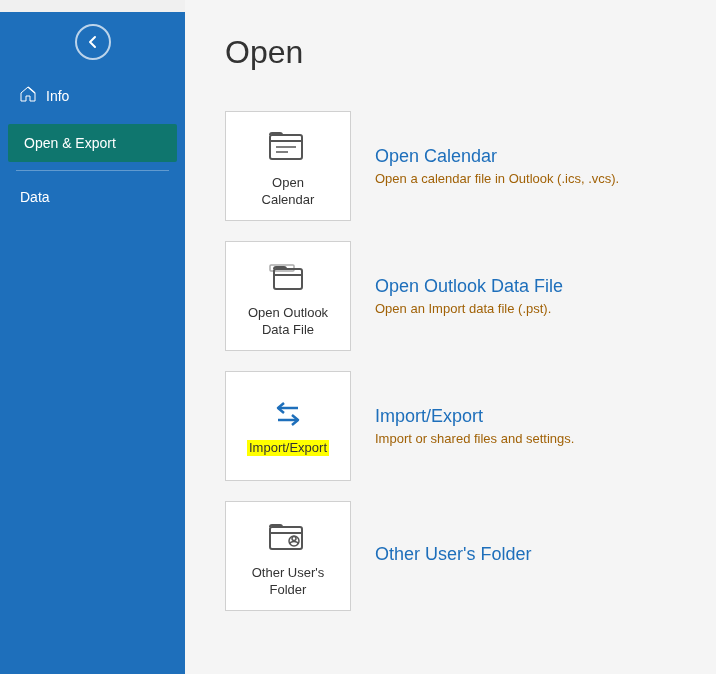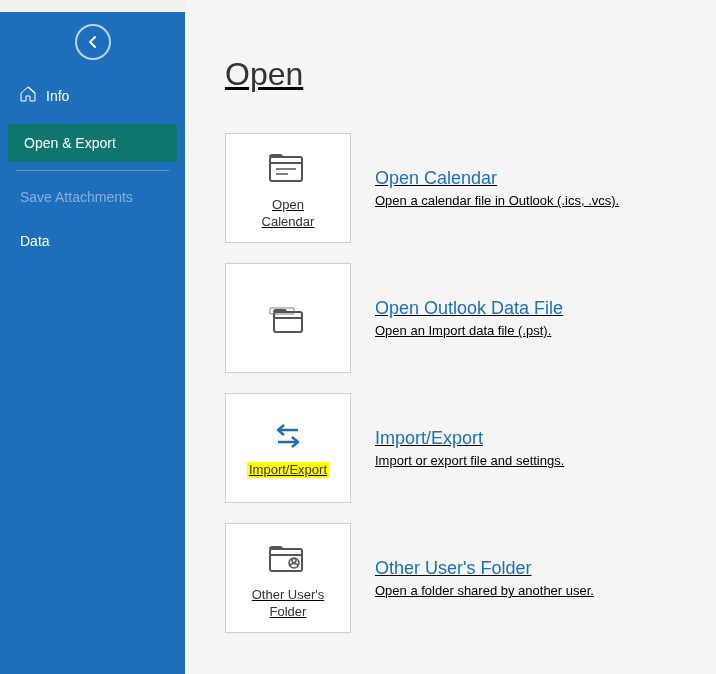--- a/index.html
+++ b/index.html
@@ -64,23 +64,22 @@
     }
 
     .home-icon-shape {
       font-size: 16px;
     }
 
     
     #main {
       flex: 1;
       background: #f5f5f5;
-      padding: 56px 40px 20px 40px;
+      padding: 34px 40px 20px 40px;
       overflow-y: auto;
-      text-decoration: underline;
     }
 
     .page-title {
       font-size: 32px;
       font-weight: 300;
       color: #333;
       margin-bottom: 30px;
     }
 
     .options-list {
@@ -126,21 +125,21 @@
 
     .option-info h3 {
       font-size: 18px;
       font-weight: 400;
       color: #1e6fbb;
       margin-bottom: 4px;
     }
 
     .option-info p {
       font-size: 13px;
-      color: #000000;
+      color: #a16207;
     }
   </style>
 </head>
 <body>
 
 <div id="sidebar">
   <div class="sidebar-back-btn">
     <div class="back-circle">
       <svg width="16" height="16" viewBox="0 0 16 16" fill="white">
         <path d="M10 3 L5 8 L10 13" stroke="white" stroke-width="2" fill="none" stroke-linecap="round" stroke-linejoin="round"></path>
@@ -158,23 +157,20 @@
     <span>Info</span>
   </div>
 
   <div style="margin: 4px 8px; background: #0f766e; border-radius: 2px; padding: 10px 16px; cursor: pointer;">
     <span style="color:white; font-size:14px;">Open &amp; Export</span>
   </div>
 
   <div class="sidebar-divider"></div>
 
 
-  <div class="sidebar-item sidebar-item-disabled">
-    <span>Save Attachments</span>
-  </div>
 
   <div class="sidebar-item">
     <span>Data</span>
   </div>
 </div>
 
 <div id="main">
   <h1 class="page-title">Open</h1>
 
   <div class="options-list">
@@ -204,20 +200,22 @@
     <div class="option-item">
       <div class="option-tile">
         <svg width="44" height="44" viewBox="0 0 44 44" fill="none">
 
           <rect x="8" y="16" width="28" height="20" rx="2" stroke="#555" stroke-width="2" fill="none"></rect>
           <path d="M8 22 L36 22" stroke="#555" stroke-width="2"></path>
           <path d="M8 16 Q8 14 10 14 L18 14 Q20 14 20 16" stroke="#555" stroke-width="2" fill="none"></path>
 
           <rect x="4" y="12" width="24" height="6" rx="1" stroke="#555" stroke-width="1.5" fill="none" opacity="0.5"></rect>
         </svg>
+        <span class="option-tile-label" style="white-space:pre-line; text-align:center;">Open Outlook
+Data File</span>
       </div>
       <div class="option-info">
         <h3>Open Outlook Data File</h3>
         <p>Open an Import data file (.pst).</p>
       </div>
     </div>
 
     <div class="option-item">
       <div class="option-tile highlighted">
         <svg width="44" height="36" viewBox="0 0 44 36" fill="none">
@@ -225,39 +223,38 @@
           <line x1="32" y1="12" x2="12" y2="12" stroke="#1e6fbb" stroke-width="2.5"></line>
           <polyline points="18,7 12,12 18,17" stroke="#1e6fbb" stroke-width="2.5" fill="none" stroke-linejoin="round"></polyline>
 
           <line x1="12" y1="24" x2="32" y2="24" stroke="#1e6fbb" stroke-width="2.5"></line>
           <polyline points="26,19 32,24 26,29" stroke="#1e6fbb" stroke-width="2.5" fill="none" stroke-linejoin="round"></polyline>
         </svg>
         <span class="option-tile-label" style="background:#ffff00; padding: 0 2px;">Import/Export</span>
       </div>
       <div class="option-info">
         <h3>Import/Export</h3>
-        <p>Import or export file and settings.</p>
+        <p>Import or shared files and settings.</p>
       </div>
     </div>
 
     <div class="option-item">
       <div class="option-tile">
         <svg width="44" height="44" viewBox="0 0 44 44" fill="none">
 
           <rect x="4" y="14" width="32" height="22" rx="2" stroke="#555" stroke-width="2" fill="none"></rect>
           <path d="M4 20 L36 20" stroke="#555" stroke-width="2"></path>
           <path d="M4 14 Q4 12 6 12 L14 12 Q16 12 16 14" stroke="#555" stroke-width="2" fill="none"></path>
 
           <circle cx="28" cy="28" r="5" stroke="#555" stroke-width="1.5" fill="white"></circle>
           <circle cx="28" cy="25.5" r="2" stroke="#555" stroke-width="1.5" fill="none"></circle>
           <path d="M23.5 31 Q24.5 28.5 28 28.5 Q31.5 28.5 32.5 31" stroke="#555" stroke-width="1.5" fill="none"></path>
         </svg>
         <span class="option-tile-label" style="white-space:pre-line; text-align:center;">Other User's
 Folder</span>
       </div>
       <div class="option-info">
         <h3>Other User's Folder</h3>
-        <p>Open a folder shared by another user.</p>
       </div>
     </div>
 
   </div>
 </div>
 
 </body></html>

